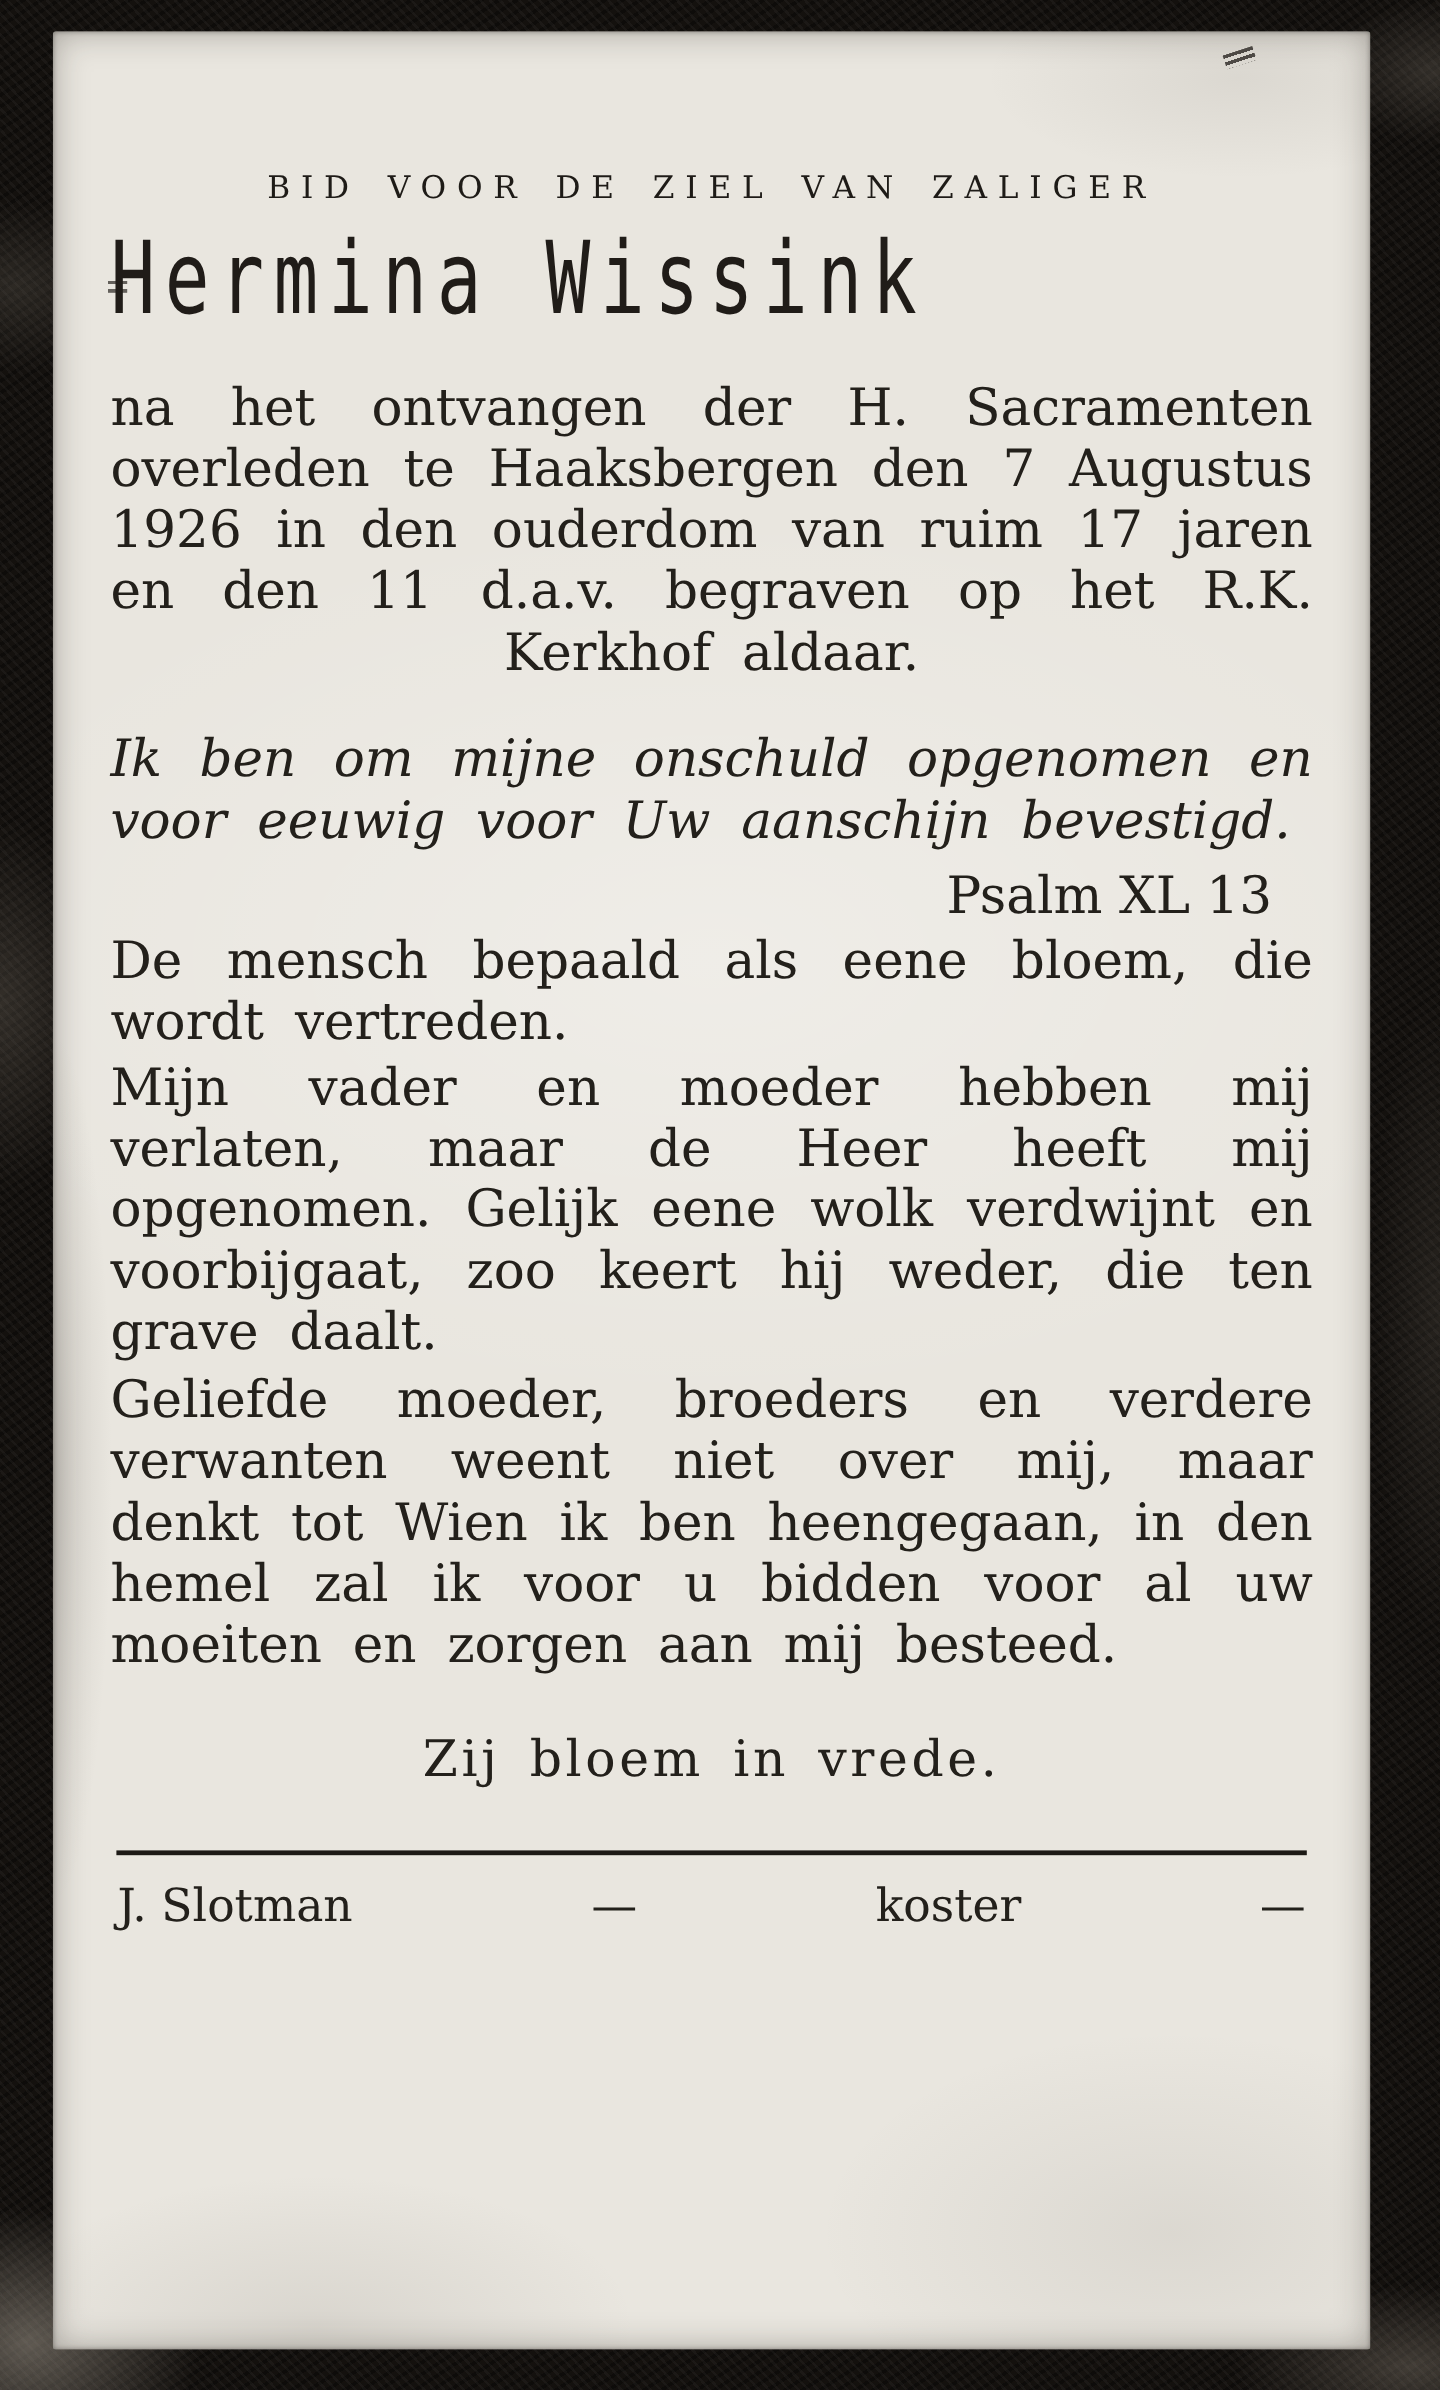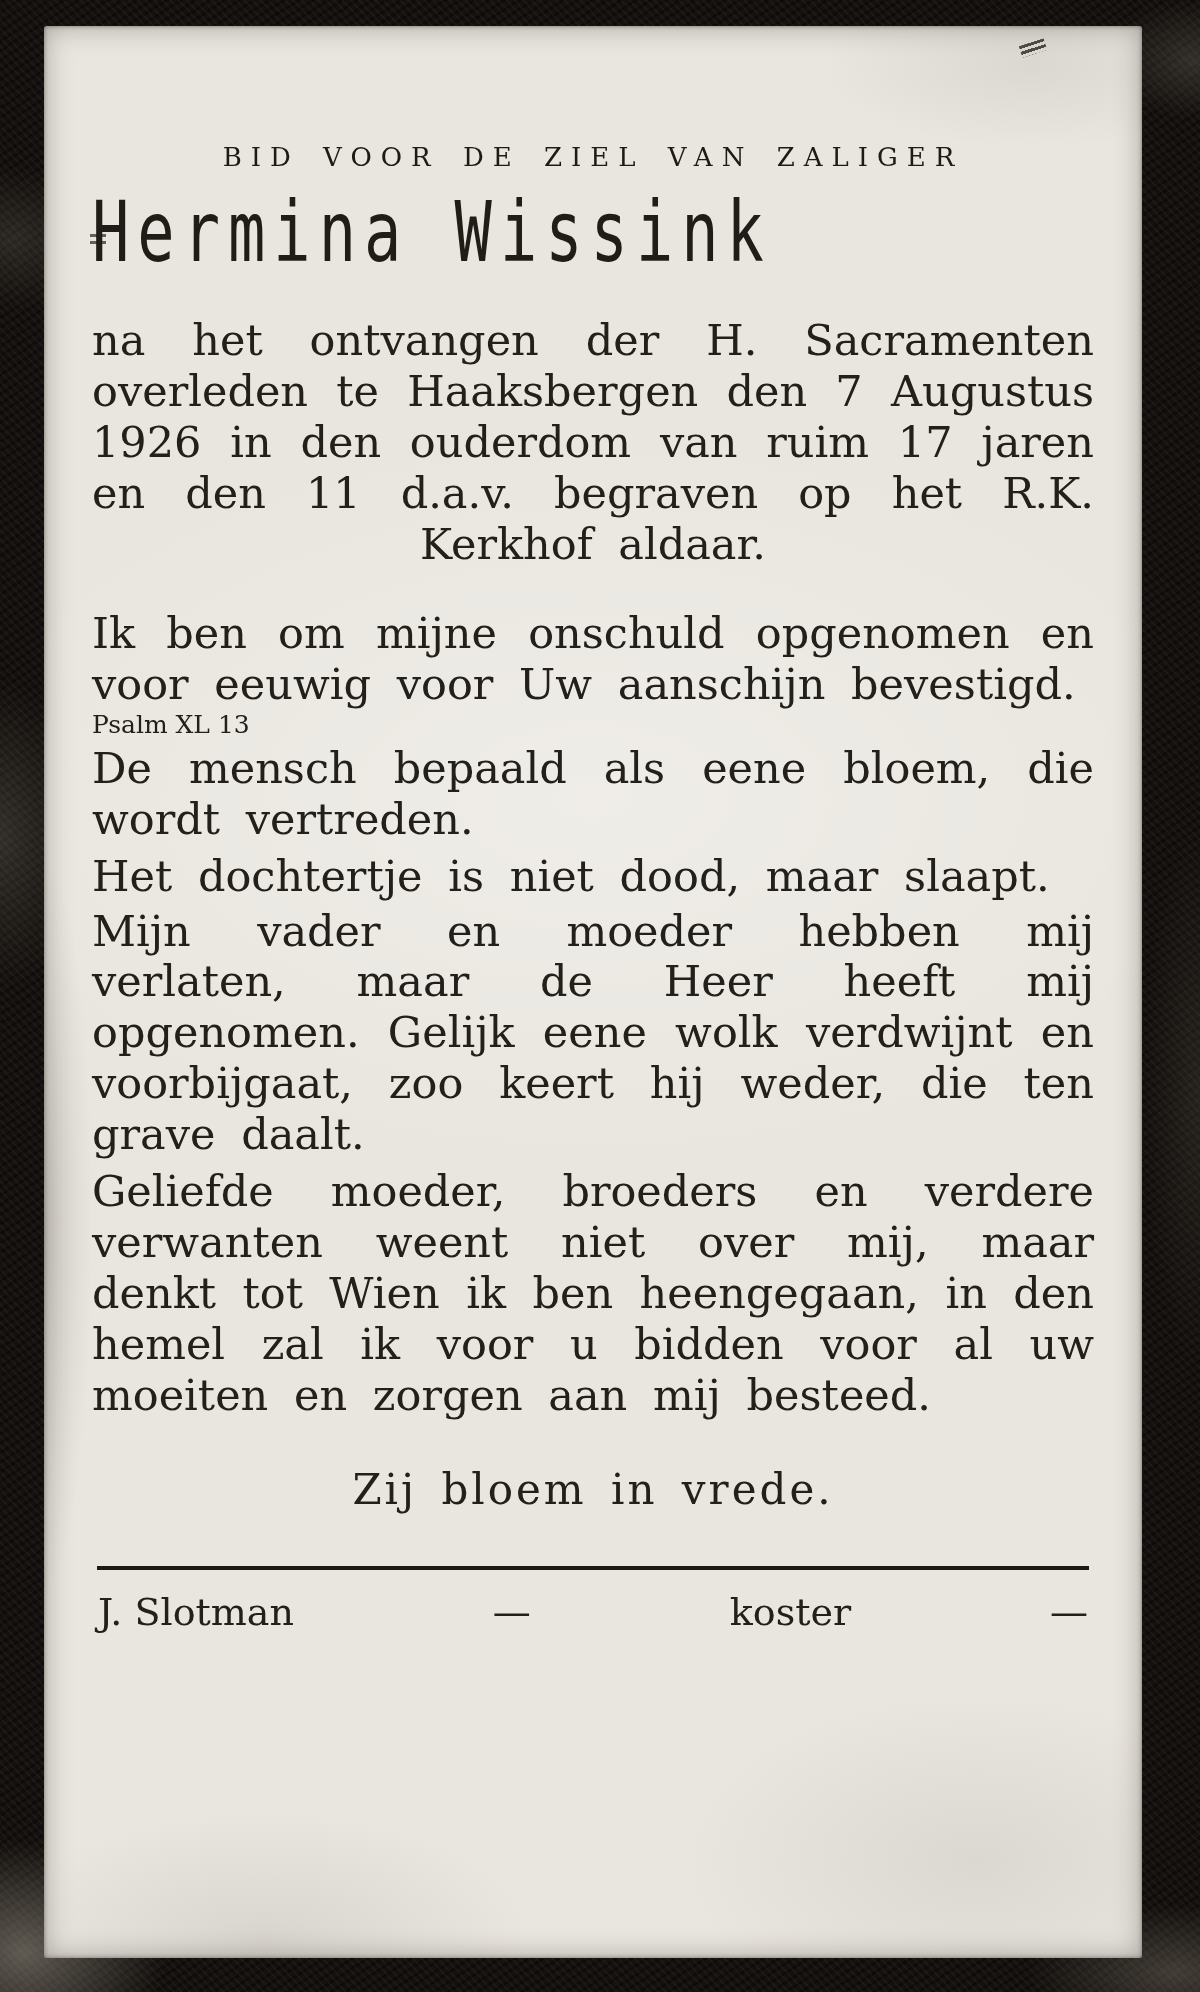--- a/index.html
+++ b/index.html
@@ -97,26 +97,26 @@
     font-size: 43px;
     line-height: 1.185;
     text-align: justify;
     word-spacing: 0.28em;
     margin: 0;
     color: #23201b;
   }
   .para.center-last { text-align-last: center; }
 
   .p-intro   { margin-top: 44px; }
-  .p-psalm   { margin-top: 38px; }
+  .p-psalm   { margin-top: 38px; font-style: italic; }
   .psalm-ref {
-    font-size: 25px;
-    text-align: left;
+    font-size: 43px;
+    text-align: right;
     padding-right: 34px;
-    margin-top: 0;
+    margin-top: 12px;
     color: #23201b;
   }
   .p-bloem   { margin-top: 4px; }
   .p-dood    { margin-top: 6px; }
   .p-kort    { margin-top: 4px; }
   .p-vader   { margin-top: 4px; }
   .p-geliefde{ margin-top: 6px; }
 
   .closing {
     margin-top: 44px;
@@ -159,21 +159,20 @@
   </div>
 
   <p class="para p-intro center-last">na het ontvangen der H. Sacramenten overleden te Haaksbergen den 7 Augustus 1926 in den ouderdom van ruim 17 jaren en den 11 d.a.v. begraven op het R.K. Kerkhof aldaar.</p>
 
   <p class="para p-psalm">Ik ben om mijne onschuld opgenomen en voor eeuwig voor Uw aanschijn bevestigd.</p>
 
   <div class="psalm-ref">Psalm XL 13</div>
 
   <p class="para p-bloem">De mensch bepaald als eene bloem, die wordt vertreden.</p>
 
-  <p class="para p-dood">Het dochtertje is niet dood, maar slaapt.</p>
 
 
   <p class="para p-vader">Mijn vader en moeder hebben mij verlaten, maar de Heer heeft mij opgenomen. Gelijk eene wolk verdwijnt en voorbijgaat, zoo keert hij weder, die ten grave daalt.</p>
 
   <p class="para p-geliefde">Geliefde moeder, broeders en verdere verwanten weent niet over mij, maar denkt tot Wien ik ben heengegaan, in den hemel zal ik voor u bidden voor al uw moeiten en zorgen aan mij besteed.</p>
 
   <div class="closing">Zij bloem in vrede.</div>
 
   <hr class="rule">
 

